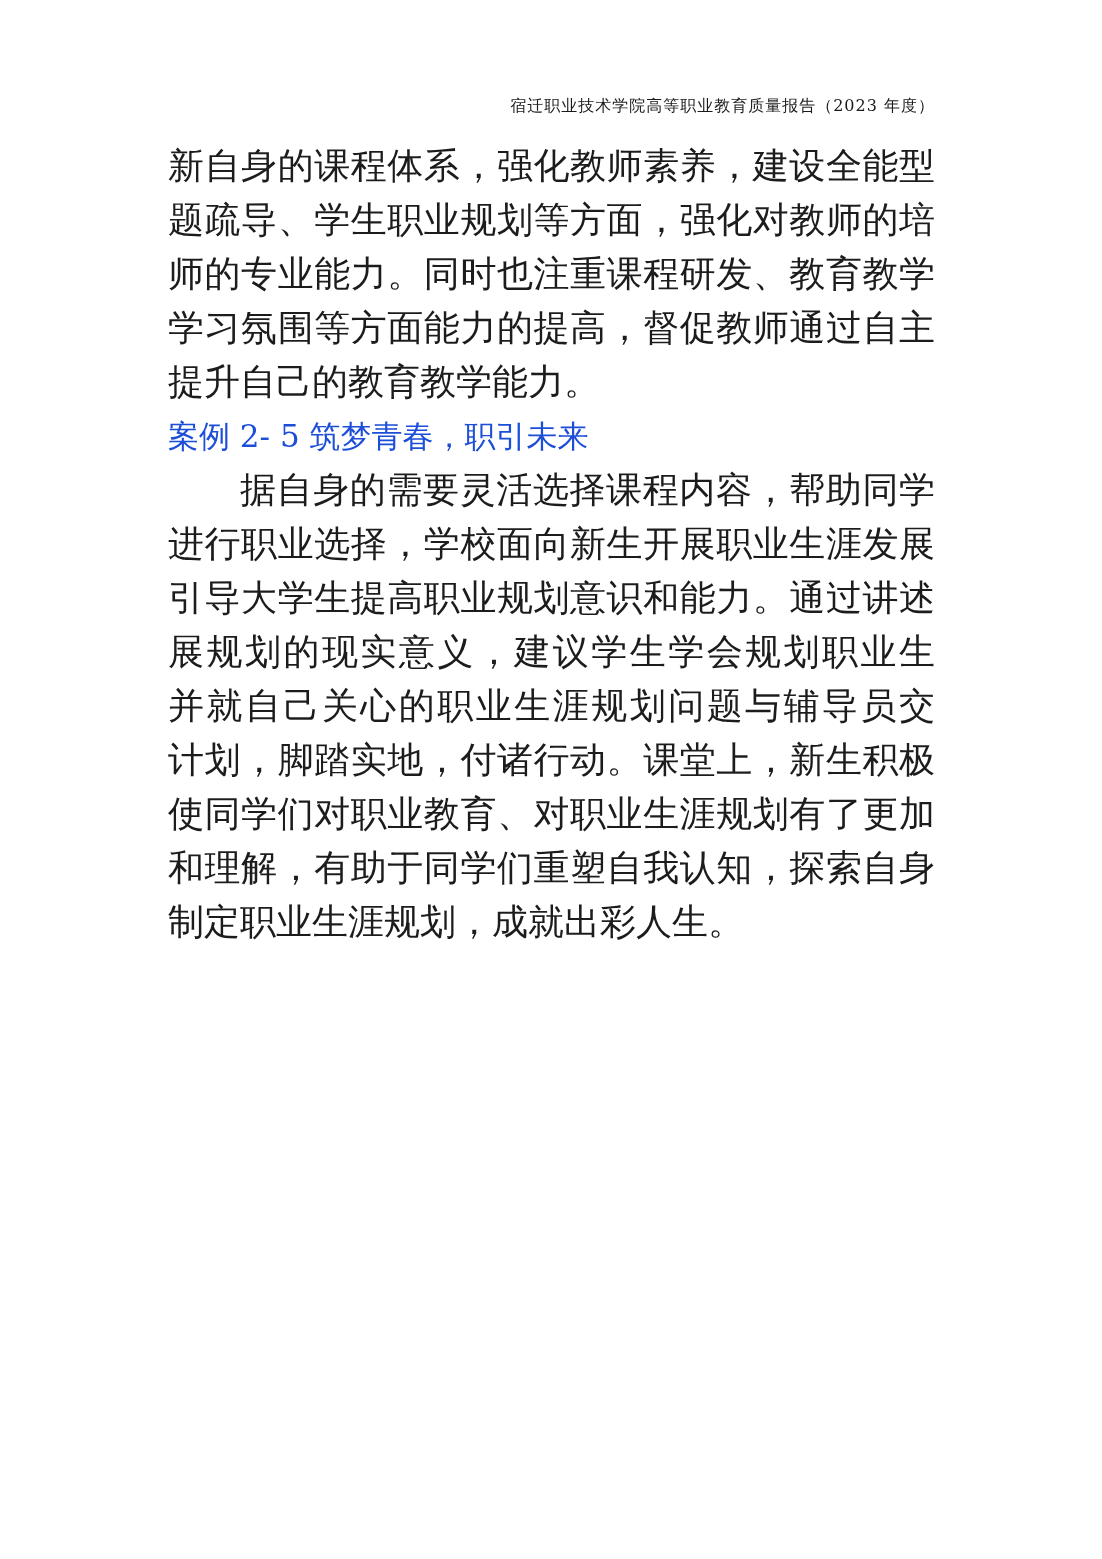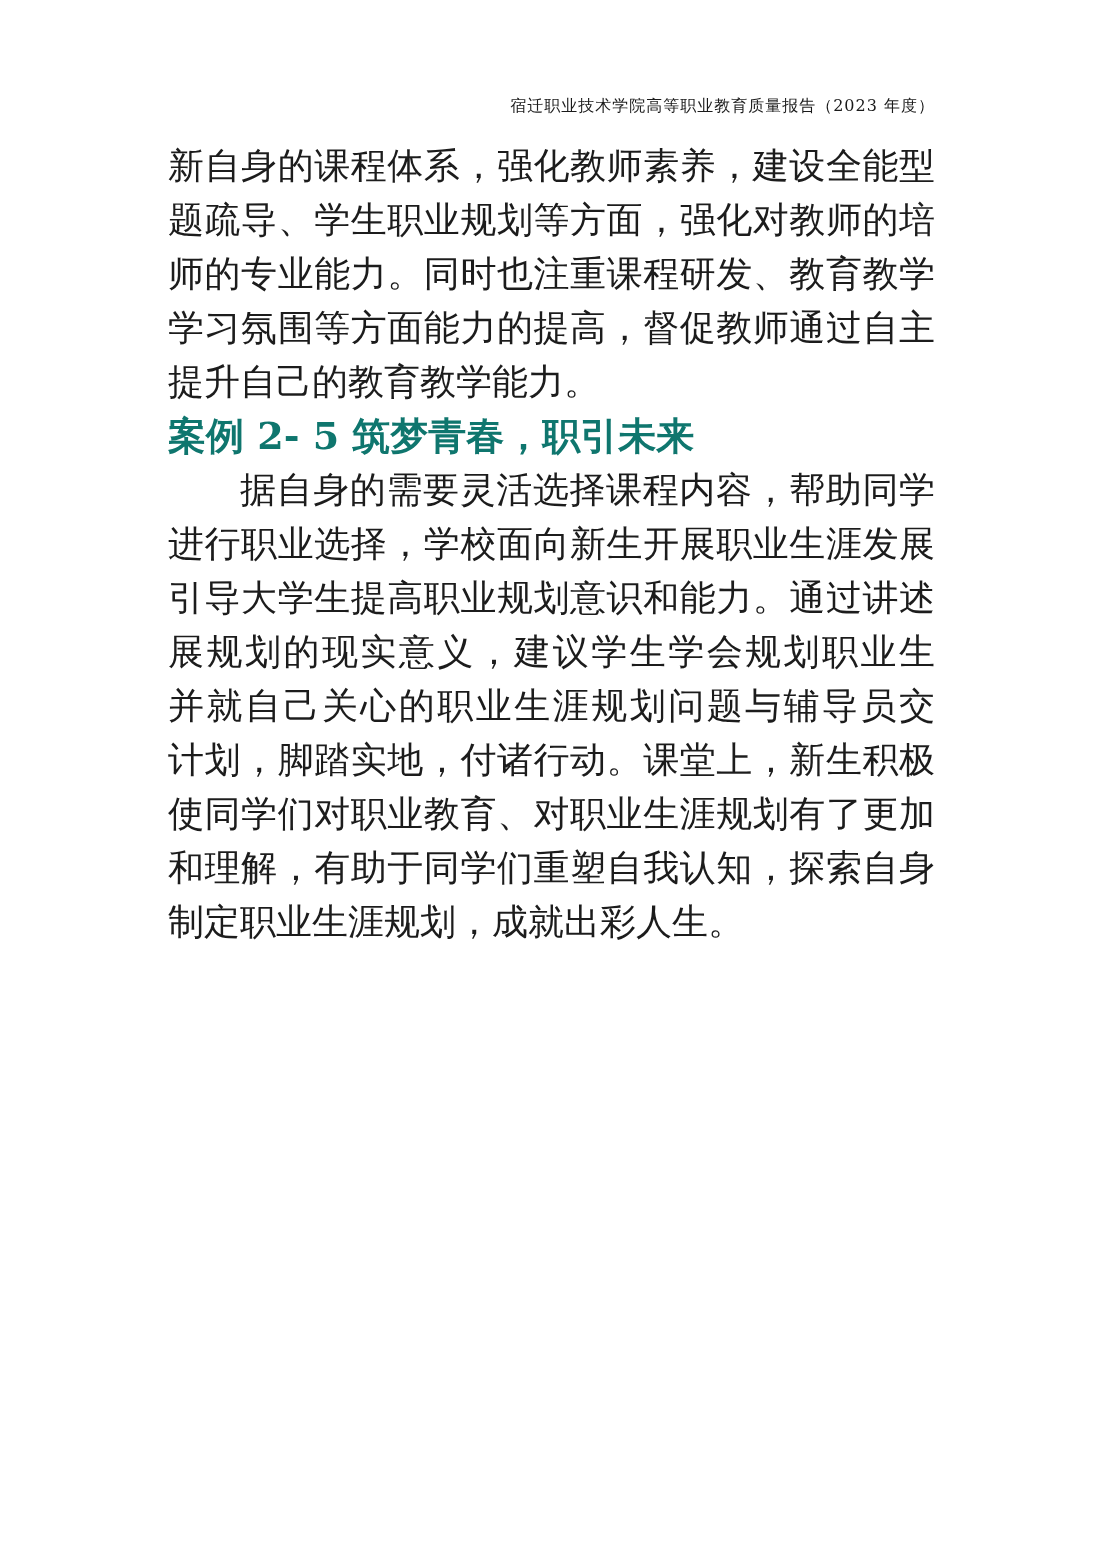--- a/index.html
+++ b/index.html
@@ -43,25 +43,25 @@
     text-justify: inter-character;
     white-space: normal;
   }
   .line.last {
     text-align-last: left;
   }
   .line.indent {
     text-indent: 2em;
   }
   .heading {
-    font-size: 38px;
+    font-size: 31px;
     line-height: 54px;
     height: 54px;
-    font-weight: bold;
-    color: #0f766e;
+    font-weight: normal;
+    color: #1d4ed8;
     overflow: hidden;
   }
   .footer {
     position: absolute;
     top: 1441px;
     left: 0;
     width: 1102px;
     text-align: center;
     font-size: 20px;
     color: #2e3850;

